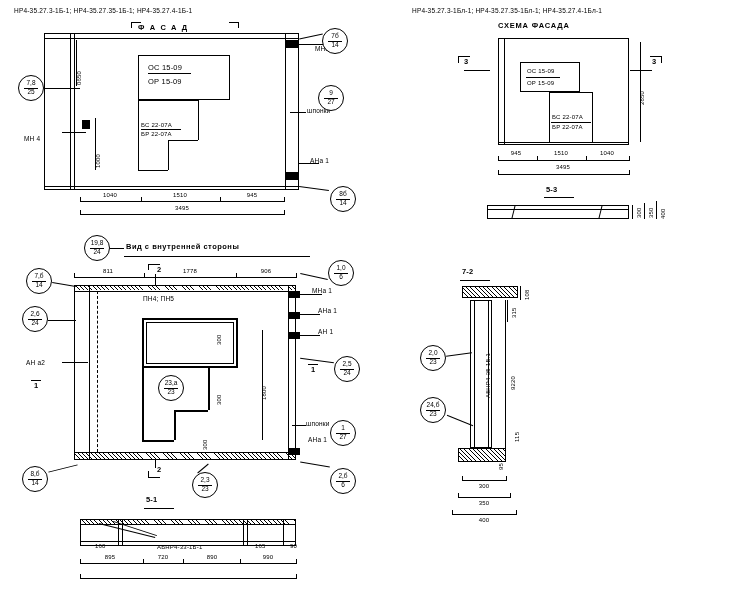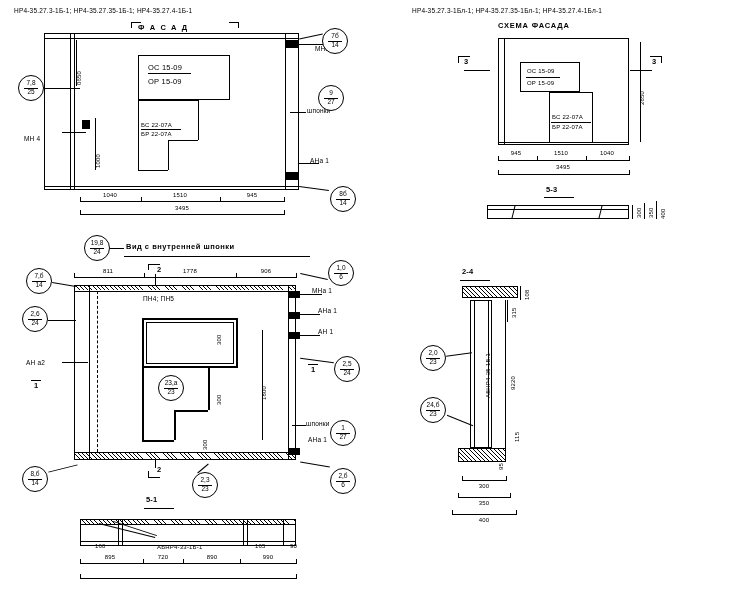--- a/index.html
+++ b/index.html
@@ -245,21 +245,21 @@
   <div class="ln hl" style="left:487px; top:209px; width:142px;"></div>
   <div class="ln vl" style="left:513px; top:205px; height:14px; transform:rotate(14deg);"></div>
   <div class="ln vl" style="left:600px; top:205px; height:14px; transform:rotate(14deg);"></div>
   <div class="lbl xs vert" style="left:636px; top:218px;">300</div>
   <div class="lbl xs vert" style="left:648px; top:218px;">350</div>
   <div class="lbl xs vert" style="left:660px; top:219px;">400</div>
   <div class="ln vl" style="left:632px; top:205px; height:14px;"></div>
   <div class="ln vl" style="left:644px; top:203px; height:16px;"></div>
   <div class="ln vl" style="left:656px; top:201px; height:18px;"></div>
 
-  <div class="lbl b" style="left:126px; top:243px; letter-spacing:0.5px;">Вид с внутренней шпонки</div>
+  <div class="lbl b" style="left:126px; top:243px; letter-spacing:0.5px;">Вид с внутренней стороны</div>
   <div class="ln hl" style="left:124px; top:256px; width:186px;"></div>
 
   <div class="box" style="left:74px; top:285px; width:222px; height:175px;"></div>
   <div class="ln hl" style="left:74px; top:291px; width:222px;"></div>
   <div class="ln hl" style="left:74px; top:452px; width:222px;"></div>
   <div class="ln vl" style="left:89px; top:285px; height:175px;"></div>
   <div class="boxdash" style="left:97px; top:291px; height:161px;"></div>
   <div class="ln vl" style="left:288px; top:285px; height:175px;"></div>
 
   <div class="hatch" style="left:75px; top:286px; width:220px; height:4px;"></div>
@@ -387,21 +387,21 @@
   </div>
   <div class="ln hl" style="left:196px; top:468px; width:14px; transform:rotate(-40deg);"></div>
 
   <div class="bub" style="left:330px; top:468px; width:26px; height:26px;">
     <span class="top">2,б</span>
     <span class="bar"></span>
     <span class="bot">6</span>
   </div>
   <div class="ln hl" style="left:300px; top:464px; width:30px; transform:rotate(10deg);"></div>
 
-  <div class="lbl b" style="left:462px; top:268px;">2-4</div>
+  <div class="lbl b" style="left:462px; top:268px;">7-2</div>
   <div class="ln hl" style="left:460px; top:280px; width:30px;"></div>
 
   <div class="box" style="left:462px; top:286px; width:56px; height:12px;"></div>
   <div class="hatch" style="left:463px; top:287px; width:54px; height:10px;"></div>
   <div class="lbl xs vert" style="left:524px; top:300px;">108</div>
   <div class="lbl xs vert" style="left:511px; top:318px;">315</div>
   <div class="ln vl" style="left:520px; top:286px; height:14px;"></div>
   <div class="ln vl" style="left:507px; top:300px; height:22px;"></div>
 
   <div class="box" style="left:470px; top:300px; width:22px; height:148px;"></div>

